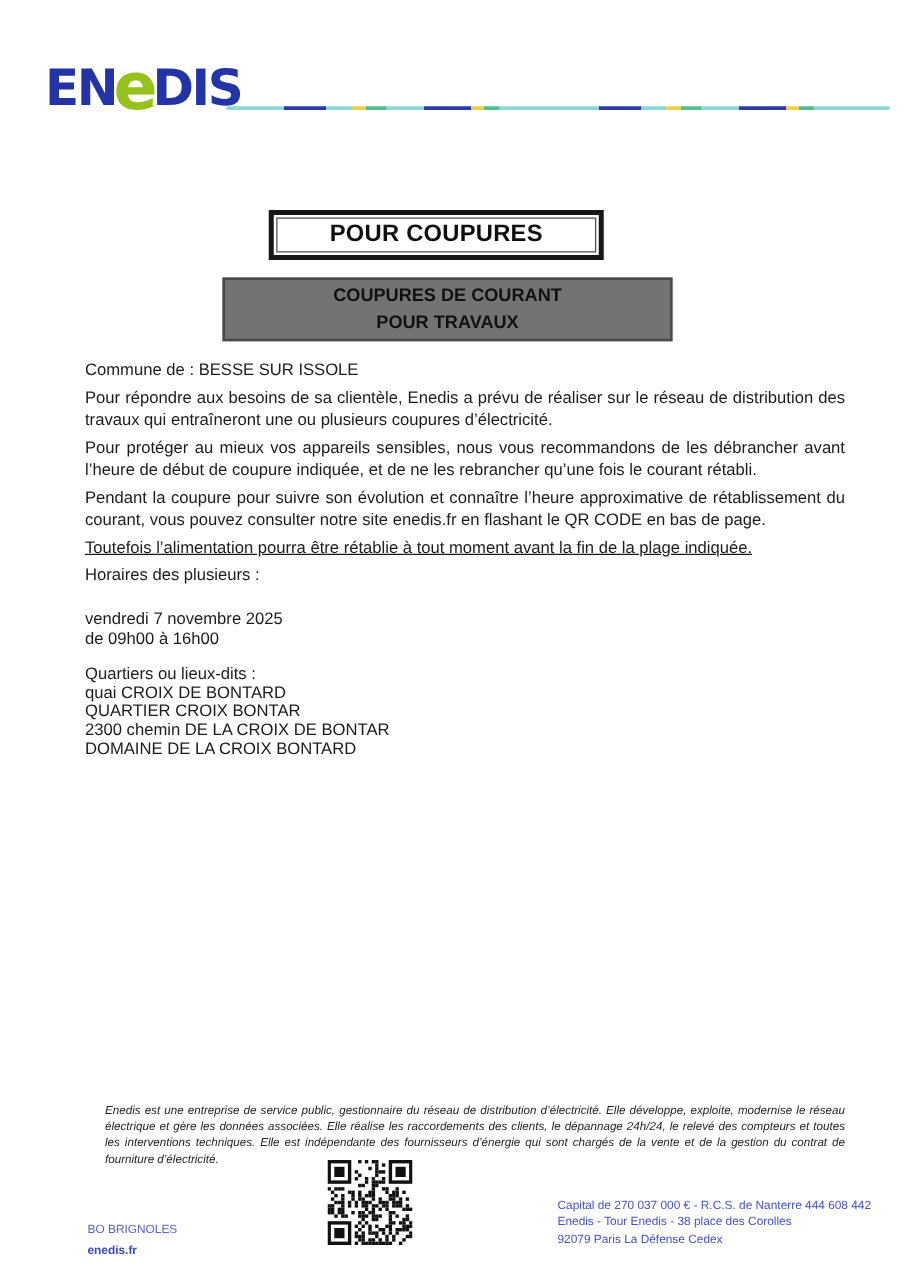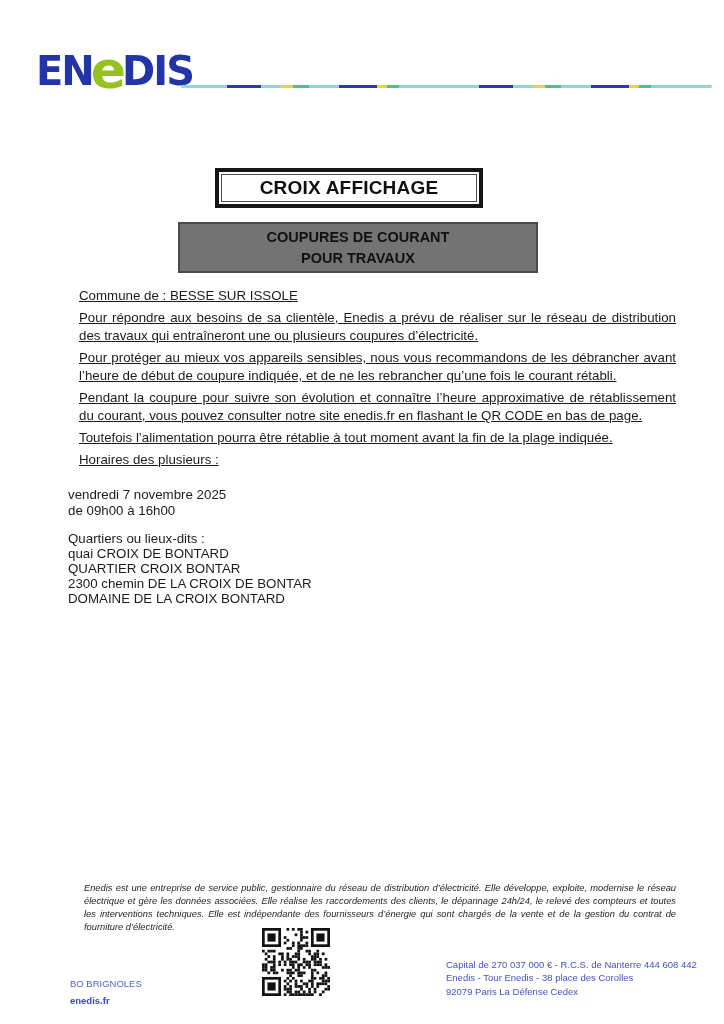--- a/index.html
+++ b/index.html
@@ -99,21 +99,21 @@
   
   .content {
     position: absolute;
     left: 68px;
     top: 287px;
     width: 608px;
     font-size: 13.3px;
     line-height: 18px;
     color: #1c1c1c;
   }
-  .content p { margin: 0 0 4px 11px; text-decoration: underline; }
+  .content p { margin: 0 0 4px 0; }
   .content p.justified { text-align: justify; }
   .underlined { text-decoration: underline; }
 
   .schedule {
     position: absolute;
     left: 68px;
     top: 487px;
     font-size: 13.3px;
     line-height: 16px;
     color: #1c1c1c;
@@ -174,21 +174,21 @@
 <body>
 
 <div class="page">
 
   <div class="logo">
     <span class="lg-caps">en</span><span class="lg-accent">e</span><span class="lg-caps">dis</span>
   </div>
   <div class="brand-divider"></div>
 
   <div class="affiche-box">
-    <div class="affiche-inner">CROIX AFFICHAGE</div>
+    <div class="affiche-inner">POUR COUPURES</div>
   </div>
 
   <div class="coupures-box">
     <div>COUPURES DE COURANT</div>
     <div>POUR TRAVAUX</div>
   </div>
 
   <div class="content">
     <p>Commune de : BESSE SUR ISSOLE</p>
     <p class="justified">Pour répondre aux besoins de sa clientèle, Enedis a prévu de réaliser sur le réseau de distribution des travaux qui entraîneront une ou plusieurs coupures d’électricité.</p>

